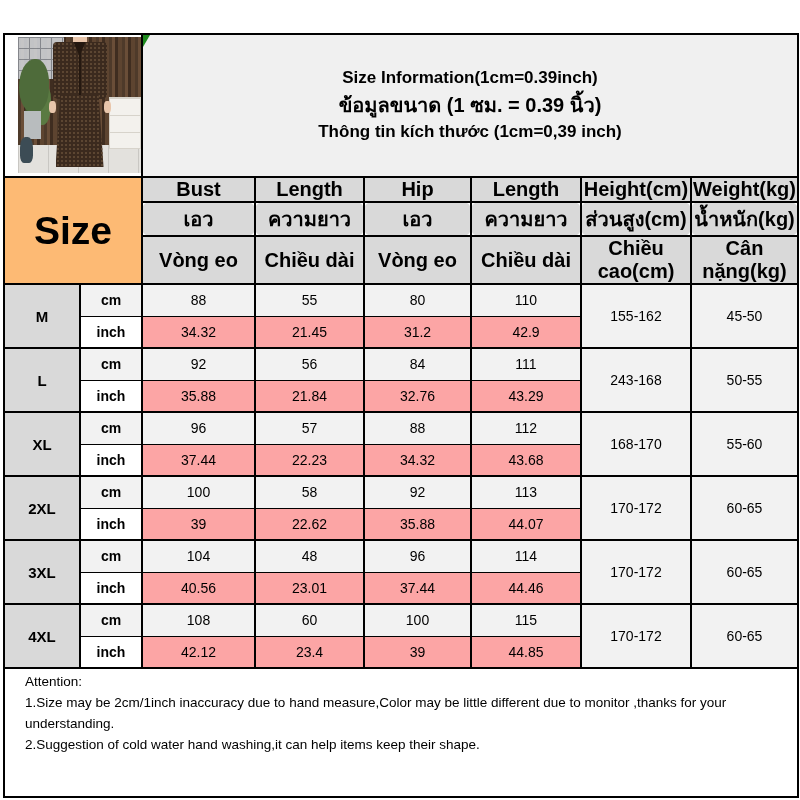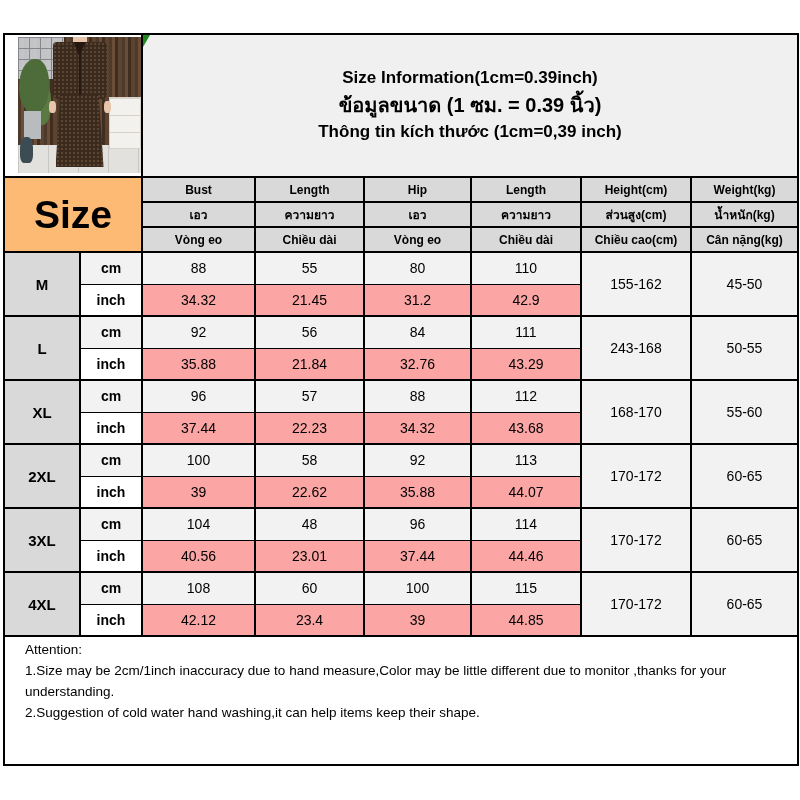--- a/index.html
+++ b/index.html
@@ -17,22 +17,22 @@
   
   .cell-photo { background:#fff; height:143px; position:relative; padding:0; }
   .cell-title { background:#f0f0f0; position:relative; font-weight:bold; }
   .cell-title .t1 { font-size:17px; line-height:1.45; }
   .cell-title .t2 { font-size:20px; line-height:1.45; }
   .cell-title .t3 { font-size:17px; line-height:1.45; }
   .marker { position:absolute; left:0; top:0; width:0; height:0;
     border-left:7px solid #1e8a1e; border-bottom:12px solid transparent; }
 
   
-  .hdr { background:#d9d9d9; font-weight:bold; font-size:12px; height:25px; }
-  .hdr-mid { border-top-width:1px; border-bottom-width:1px; }
+  .hdr { background:#d9d9d9; font-weight:bold; font-size:20px; height:25px; }
+  .hdr-mid { border-top-width:1px; border-bottom-width:1px;border-radius:8px; }
   .cell-sizehdr { background:#fdba74; font-weight:bold; font-size:39px; }
 
   
   tr.row-cm td, tr.row-inch td { height:32px; }
   .c-size { background:#d9d9d9; font-weight:bold; font-size:15px; }
   .c-unit { background:#f2f2f2; font-weight:bold; }
   tr.row-inch .c-unit { background:#fff;margin-top:7px; }
   tr.row-cm .c-val { background:#f2f2f2; }
   tr.row-inch .c-val { background:#fca5a5; }
   .c-range { background:#f2f2f2; }

